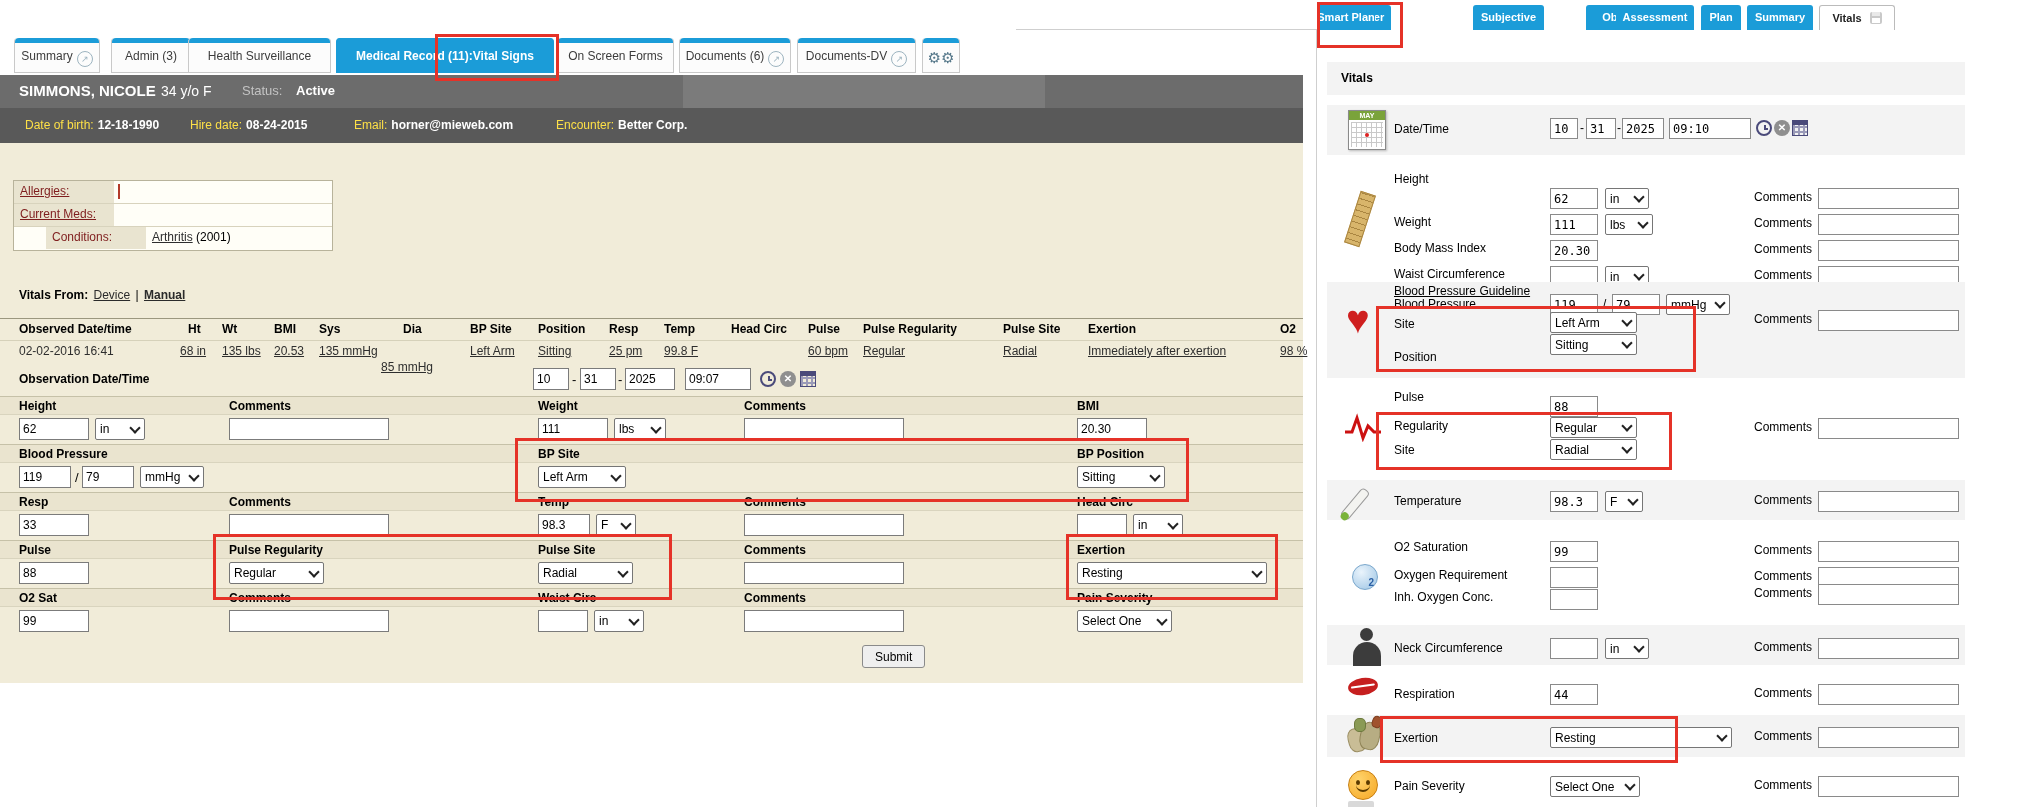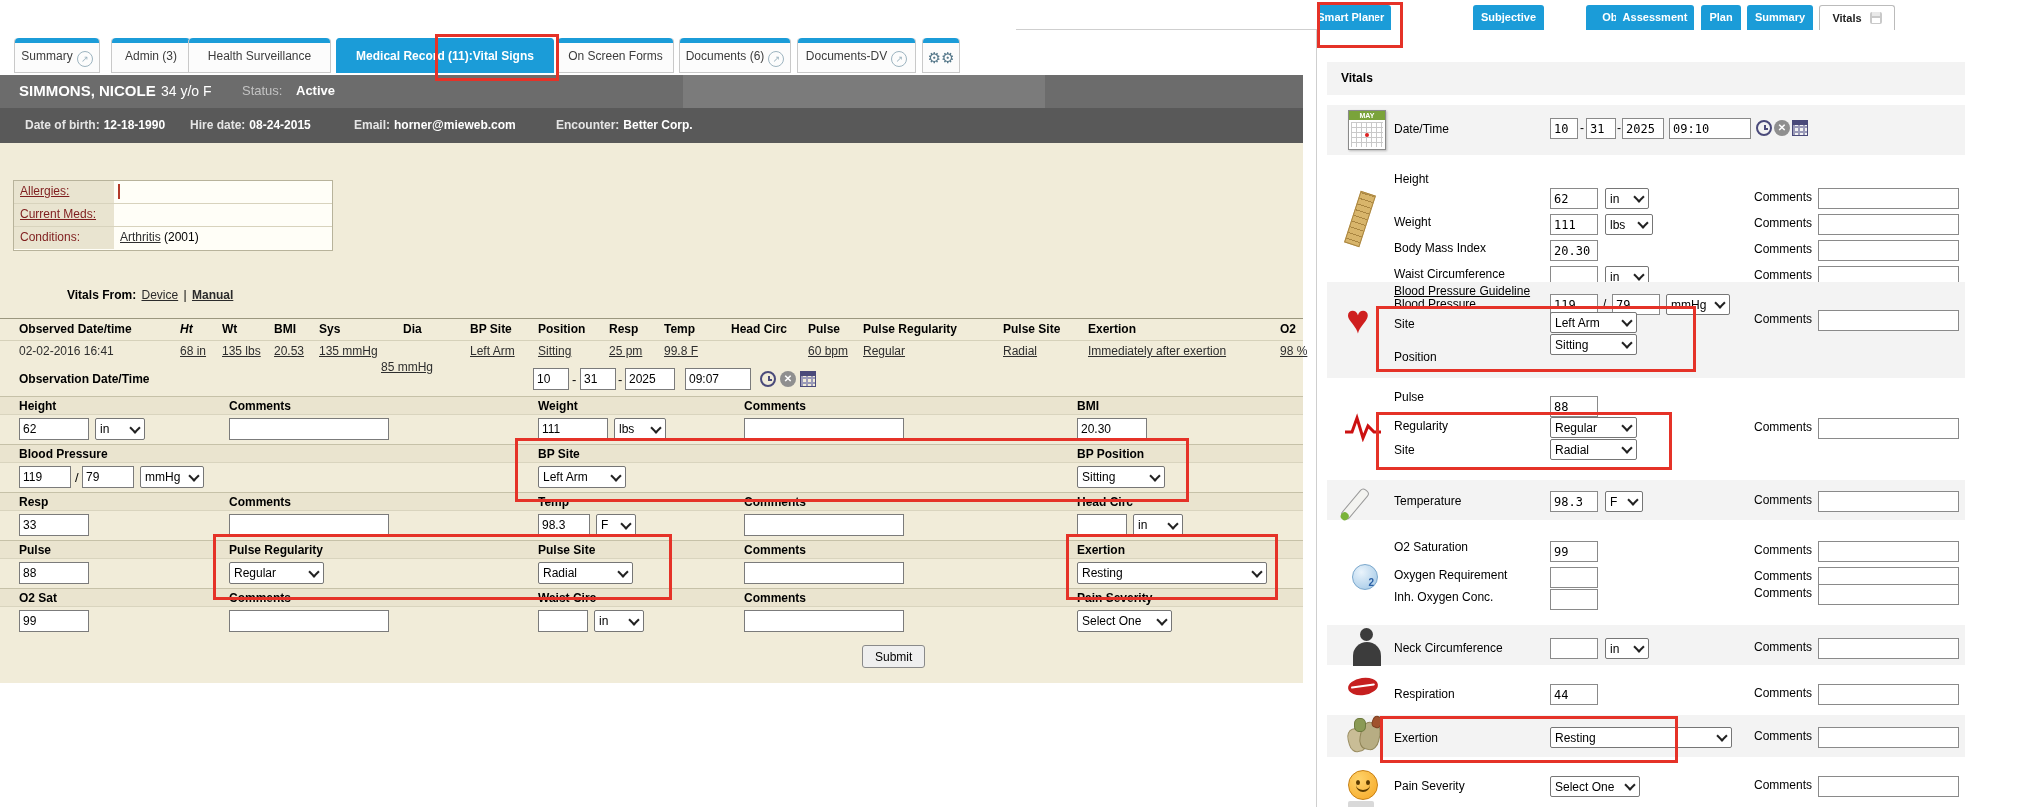--- a/index.html
+++ b/index.html
@@ -17,32 +17,32 @@
            font-size:9px;line-height:14px;text-align:center;color:#9db4c0;vertical-align:-2px;margin-left:4px;}
   .gear-ic{font-size:15px;color:#56788a;}
   #ptbar1{position:absolute;left:0;top:75px;width:1303px;height:33px;background:#6c6c6c;}
   #ptbar1 .lite{position:absolute;left:683px;top:0;width:362px;height:33px;background:#7b7b7b;}
   #ptbar2{position:absolute;left:0;top:108px;width:1303px;height:35px;background:#595959;}
   .pt-name{position:absolute;left:19px;top:7px;font-size:15px;font-weight:bold;color:#fff;}
   .pt-age{position:absolute;left:161px;top:8px;font-size:14px;color:#fff;}
   .pt-stlab{position:absolute;left:242px;top:8px;font-size:13px;color:#c3c3c3;}
   .pt-stval{position:absolute;left:296px;top:8px;font-size:13px;font-weight:bold;color:#fff;}
   .pt-field{position:absolute;top:10px;font-size:12px;white-space:nowrap;}
-  .pt-field .l{color:#e5e5e5;font-weight:bold;}
+  .pt-field .l{color:#fde047;}
   .pt-field .v{color:#fff;font-weight:bold;margin-left:4px;}
   #albox{position:absolute;left:13px;top:180px;width:318px;height:69px;background:#fffef7;border:1px solid #b8b39b;}
   .alrow{position:relative;height:22px;border-bottom:1px solid #d8d3bd;}
-  .alrow:last-child{border-bottom:none;}
+  .alrow:last-child{border-bottom:none;margin-left:32px;}
   .alrow .lc{position:absolute;left:0;top:0;width:100px;height:22px;background:#e9e4d0;font-size:12px;
              padding:3px 0 0 6px;box-sizing:border-box;color:#7f1d1d;}
   .alrow .vc{position:absolute;left:100px;top:0;right:0;height:22px;background:#fffef7;font-size:12px;
              padding:3px 0 0 6px;box-sizing:border-box;}
   .ul{text-decoration:underline;cursor:pointer;}
   .caret{position:absolute;left:104px;top:3px;width:2px;height:15px;background:#b33a2a;}
-  #vfrom{position:absolute;left:19px;top:288px;font-size:12px;margin-left:48px;}
+  #vfrom{position:absolute;left:19px;top:288px;font-size:12px;}
   #vfrom b{font-weight:bold;}
   #vfrom a{color:#2b2b2b;text-decoration:underline;margin:0 2px;cursor:pointer;}
   #histhead-line{position:absolute;left:0;top:318px;width:1303px;height:1px;background:#9b977f;}
   #histrow-line{position:absolute;left:0;top:340px;width:1303px;height:1px;background:#d6d1ba;}
   .hcell{position:absolute;top:322px;font-size:12px;font-weight:bold;white-space:nowrap;}
   .dcell{position:absolute;top:344px;font-size:12px;white-space:nowrap;color:#2e2e2e;}
   .dcell.link{text-decoration:underline;cursor:pointer;}
   .fstrip{position:absolute;left:0;width:1303px;height:19px;background:#eae4cf;border-top:1px solid #c6c1a8;border-bottom:1px solid #d9d4be;box-sizing:border-box;}
   .flab{position:absolute;font-size:12px;font-weight:bold;white-space:nowrap;}
   .inp{position:absolute;height:22px;background:#fff;border:1px solid #7b7b7b;font-family:"Liberation Sans",sans-serif;
@@ -197,21 +197,21 @@
     <b>Vitals From:</b>
     <a>Device</a>
     <span>|</span>
     <a style="font-weight:bold">Manual</a>
   </div>
 
   <div id="histhead-line"></div>
   <div id="histrow-line"></div>
   <div id="histtable">
       <span class="hcell" style="left: 19px;">Observed Date/time</span>
-      <span class="hcell" style="left: 180px; font-style: italic;">Ht</span>
+      <span class="hcell" style="left: 188px;">Ht</span>
       <span class="hcell" style="left: 222px;">Wt</span>
       <span class="hcell" style="left: 274px;">BMI</span>
       <span class="hcell" style="left: 319px;">Sys</span>
       <span class="hcell" style="left: 403px;">Dia</span>
       <span class="hcell" style="left: 470px;">BP Site</span>
       <span class="hcell" style="left: 538px;">Position</span>
       <span class="hcell" style="left: 609px;">Resp</span>
       <span class="hcell" style="left: 664px;">Temp</span>
       <span class="hcell" style="left: 731px;">Head Circ</span>
       <span class="hcell" style="left: 808px;">Pulse</span>

